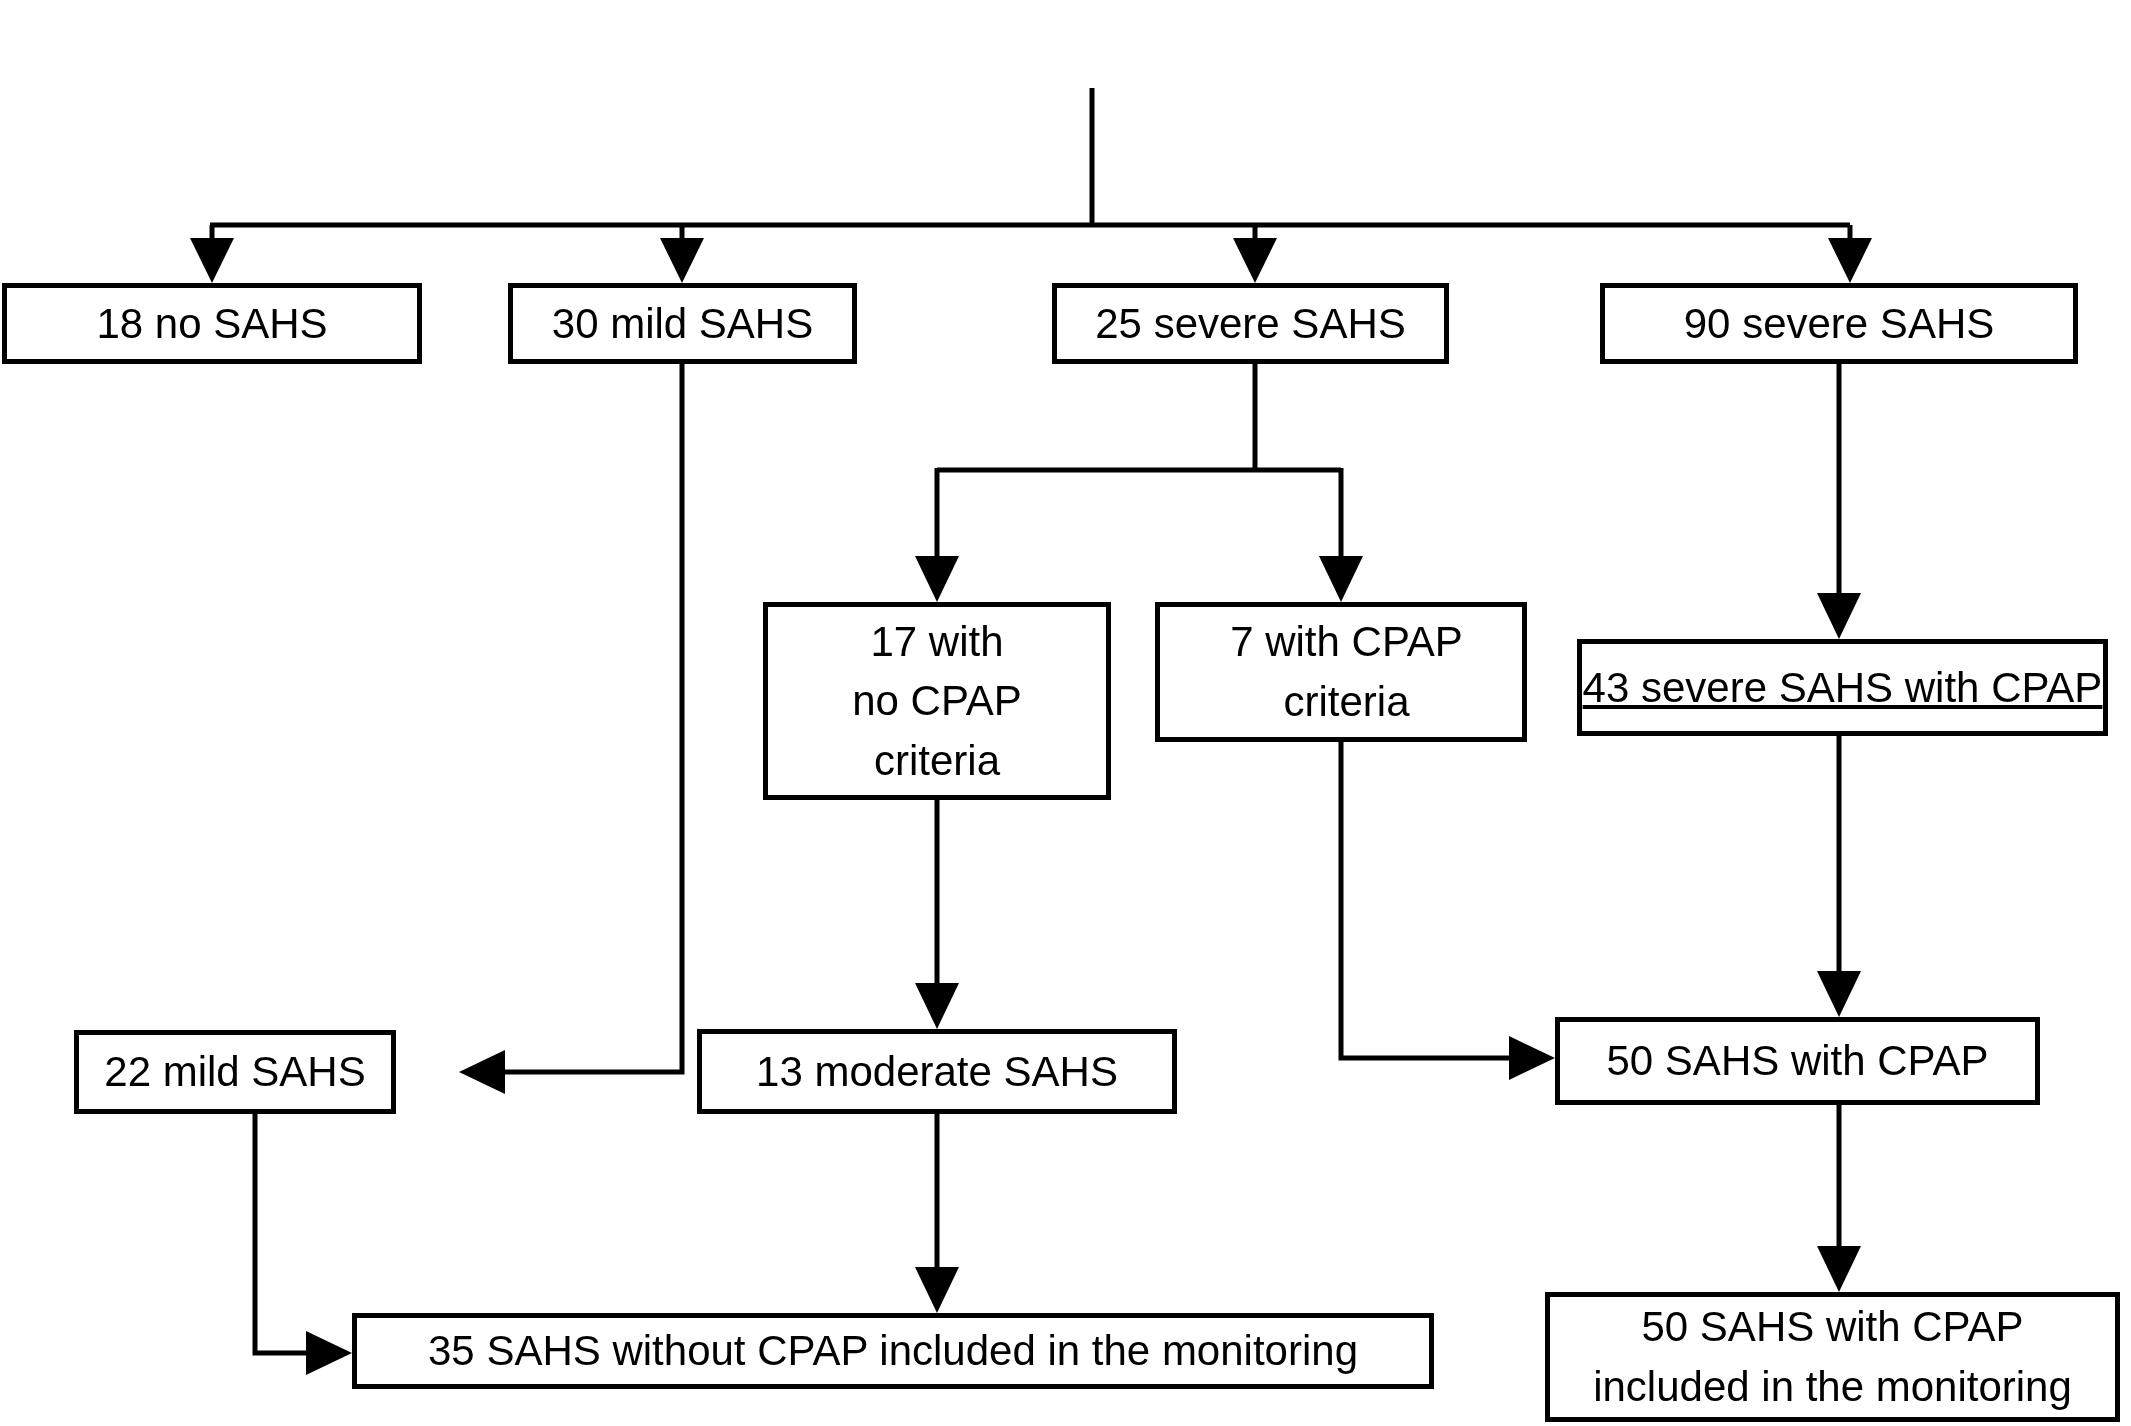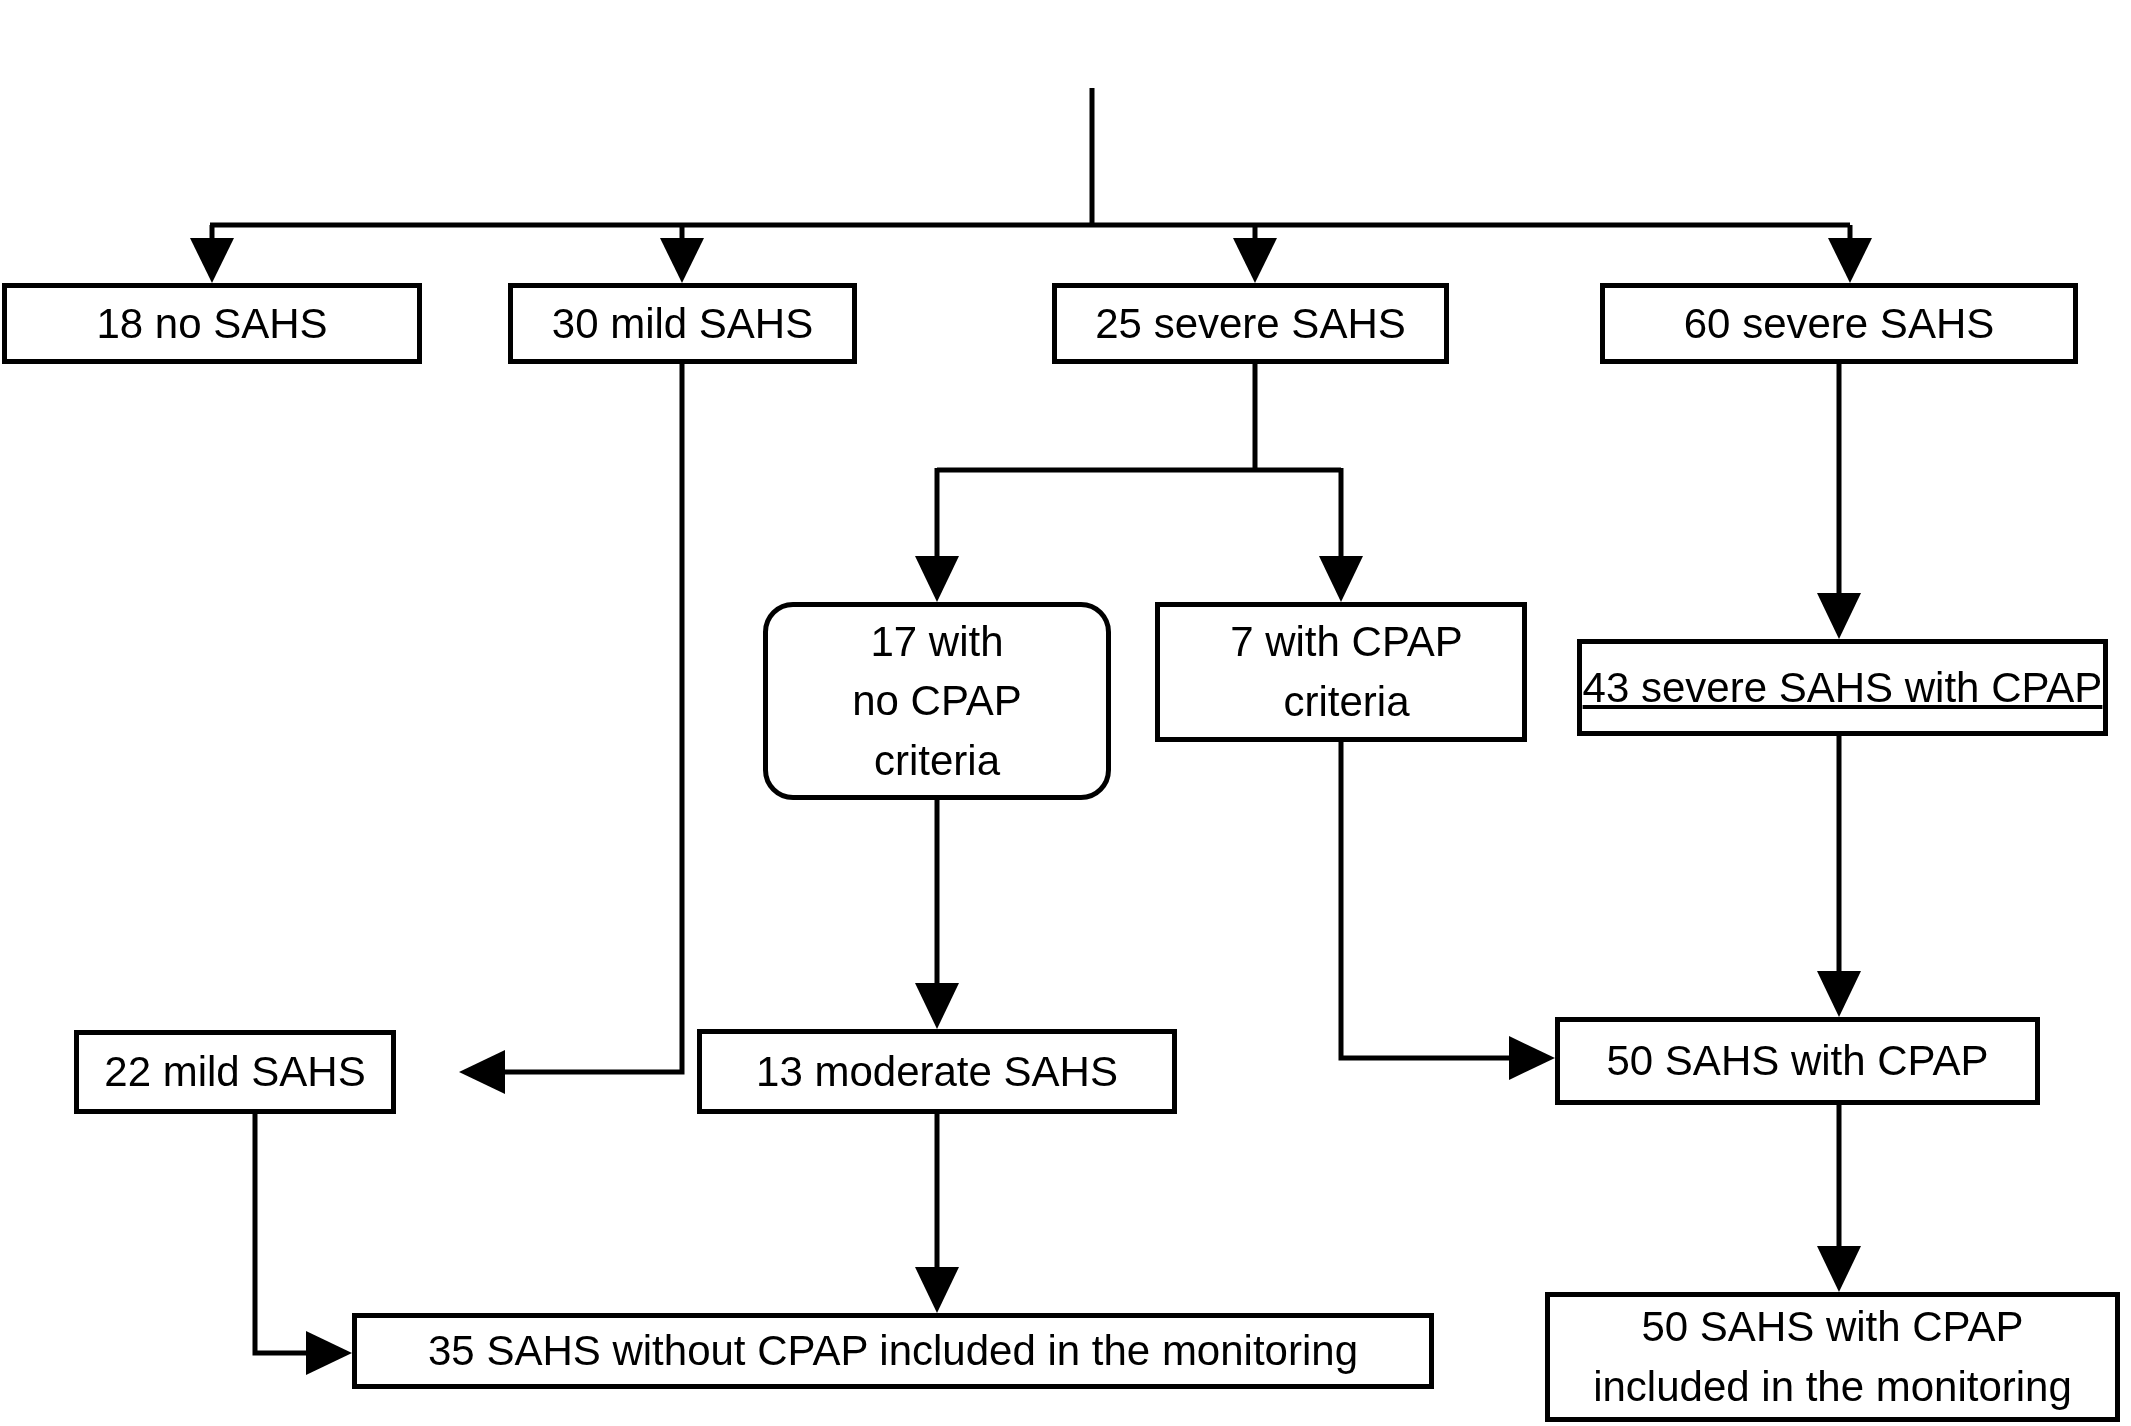--- a/index.html
+++ b/index.html
@@ -108,24 +108,24 @@
 
   <div class="box" style="left:508px; top:283px; width:349px; height:81px;">
     <span>30 mild SAHS</span>
   </div>
 
   <div class="box" style="left:1015px; top:283px; width:397px; height:81px;margin-left:37px;">
     <span>25 severe SAHS</span>
   </div>
 
   <div class="box" style="left:1600px; top:283px; width:478px; height:81px;">
-    <span>60 severe SAHS</span>
+    <span>90 severe SAHS</span>
   </div>
 
-  <div class="box" style="left:763px; top:602px; width:348px; height:198px;border-radius:30px;">
+  <div class="box" style="left:763px; top:602px; width:348px; height:198px;">
     <span>17 with
 no CPAP
 criteria</span>
   </div>
 
   <div class="box" style="left:1155px; top:602px; width:372px; height:140px;padding-left:11px;">
     <span>7 with CPAP
 criteria</span>
   </div>
 

